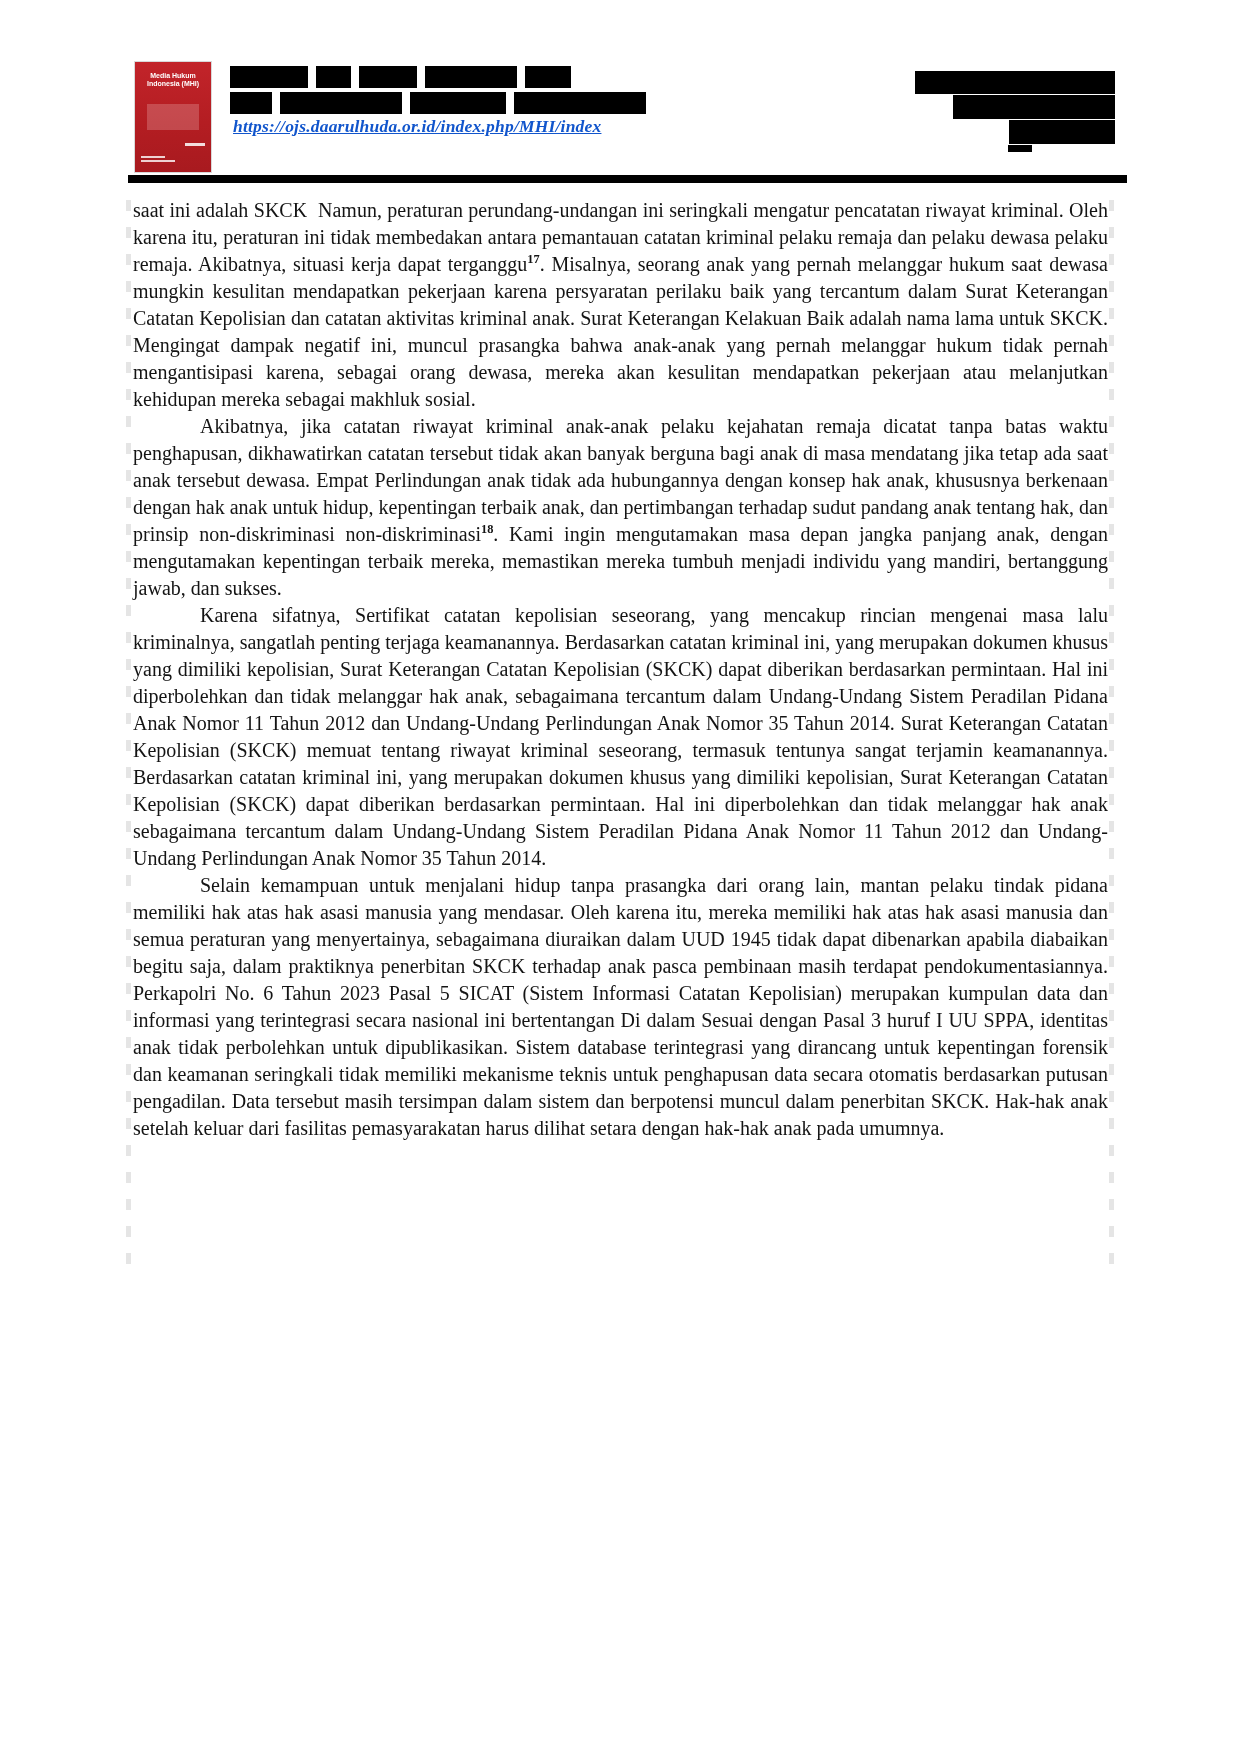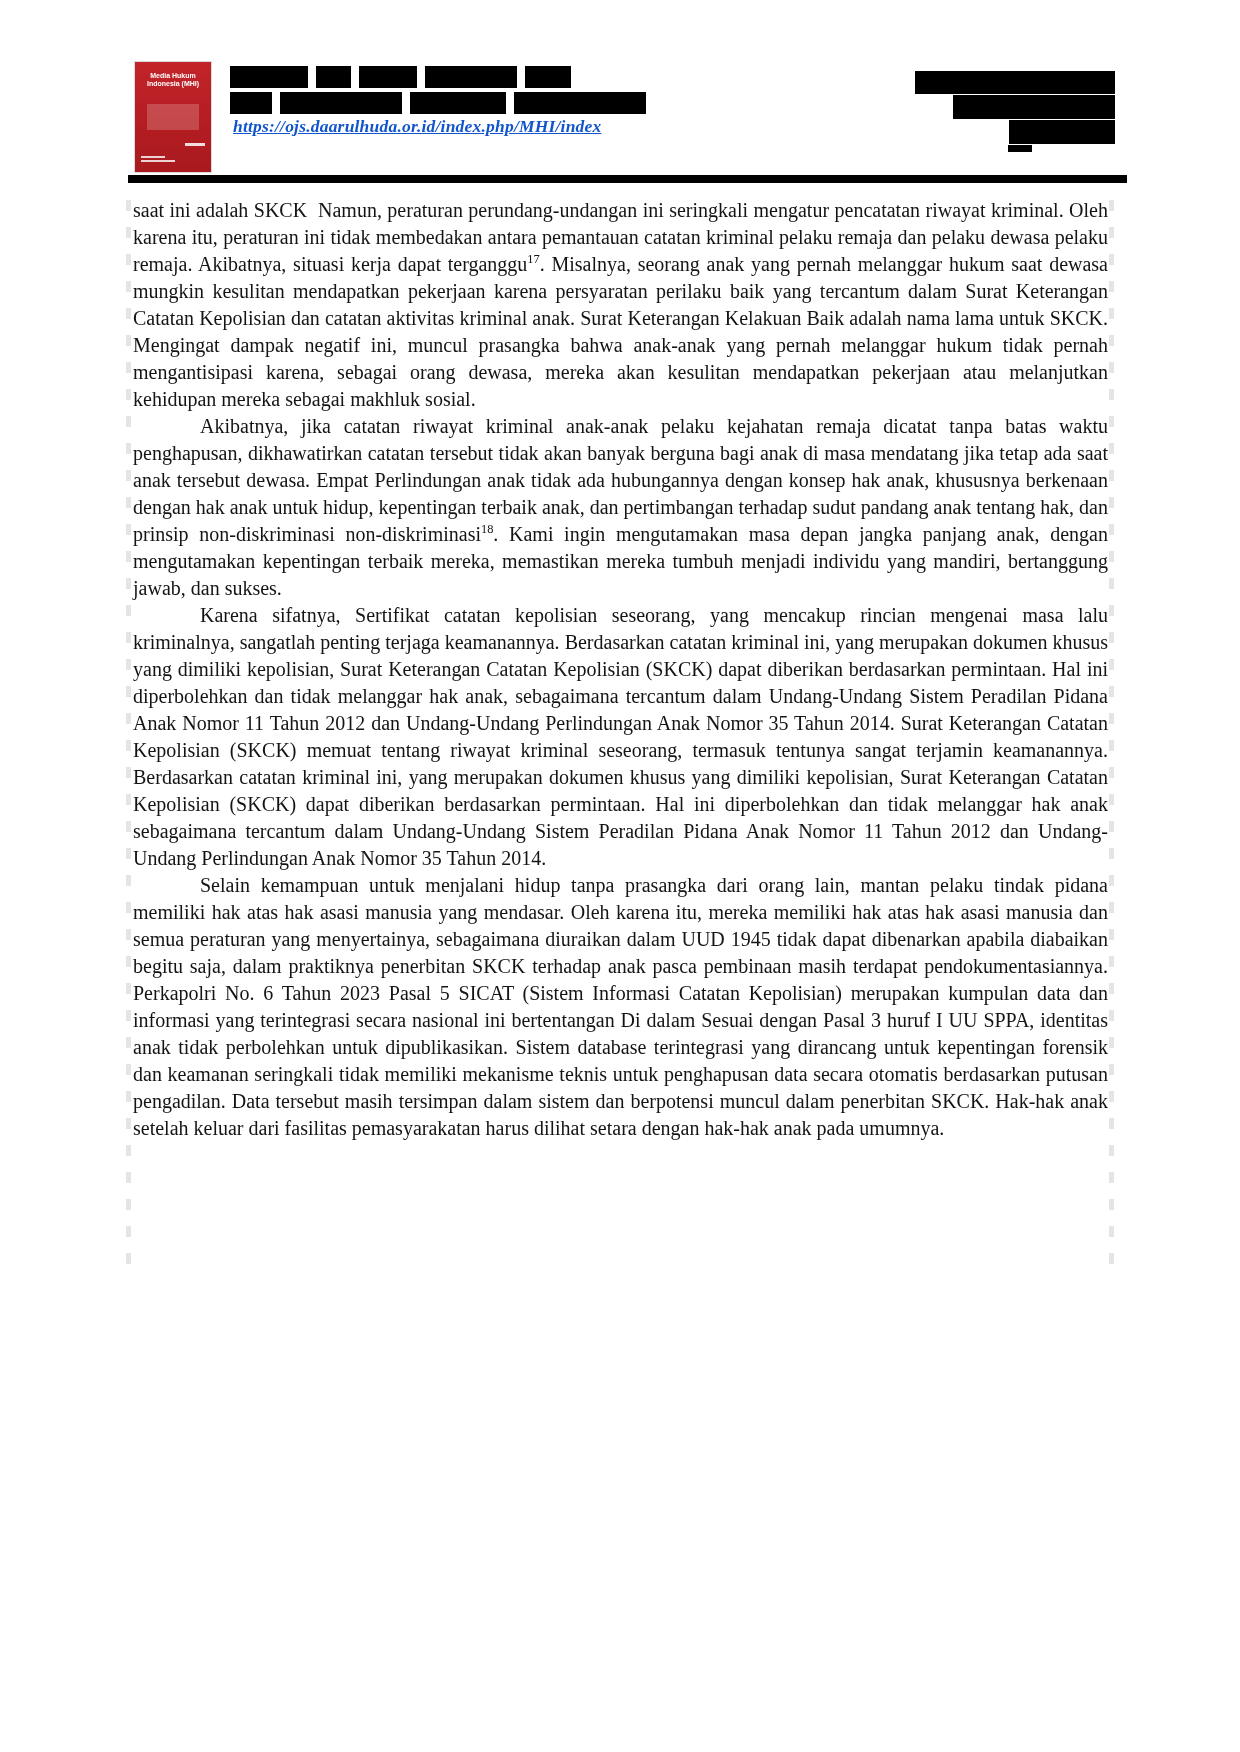--- a/index.html
+++ b/index.html
@@ -43,21 +43,21 @@
   }
   .header-rule{position:absolute;left:128px;top:175px;width:999px;height:8px;background:#000;}
   
   .article-body{
     position:absolute;left:133px;top:197px;width:975px;
     font-size:20px;line-height:27px;color:#141414;
     text-align:justify;
   }
   .article-body p{margin:0;padding:0;}
   .article-body p.indent{text-indent:67px;}
-  .article-body sup{font-size:62%;line-height:0;}
+  .article-body sup{font-size:62%;line-height:0;font-weight:bold;}
   
   .edge-artifact{
     position:absolute;top:200px;height:1078px;width:5px;
     background:repeating-linear-gradient(180deg,rgba(0,0,0,0.10) 0 11px,transparent 11px 27px);
   }
   .edge-left{left:126px;}
   .edge-right{left:1109px;}
   
   .footnote-rule{position:absolute;left:140px;top:1489px;width:293px;height:5px;background:#000;}
   .footnote-row{position:absolute;display:flex;gap:7px;}

